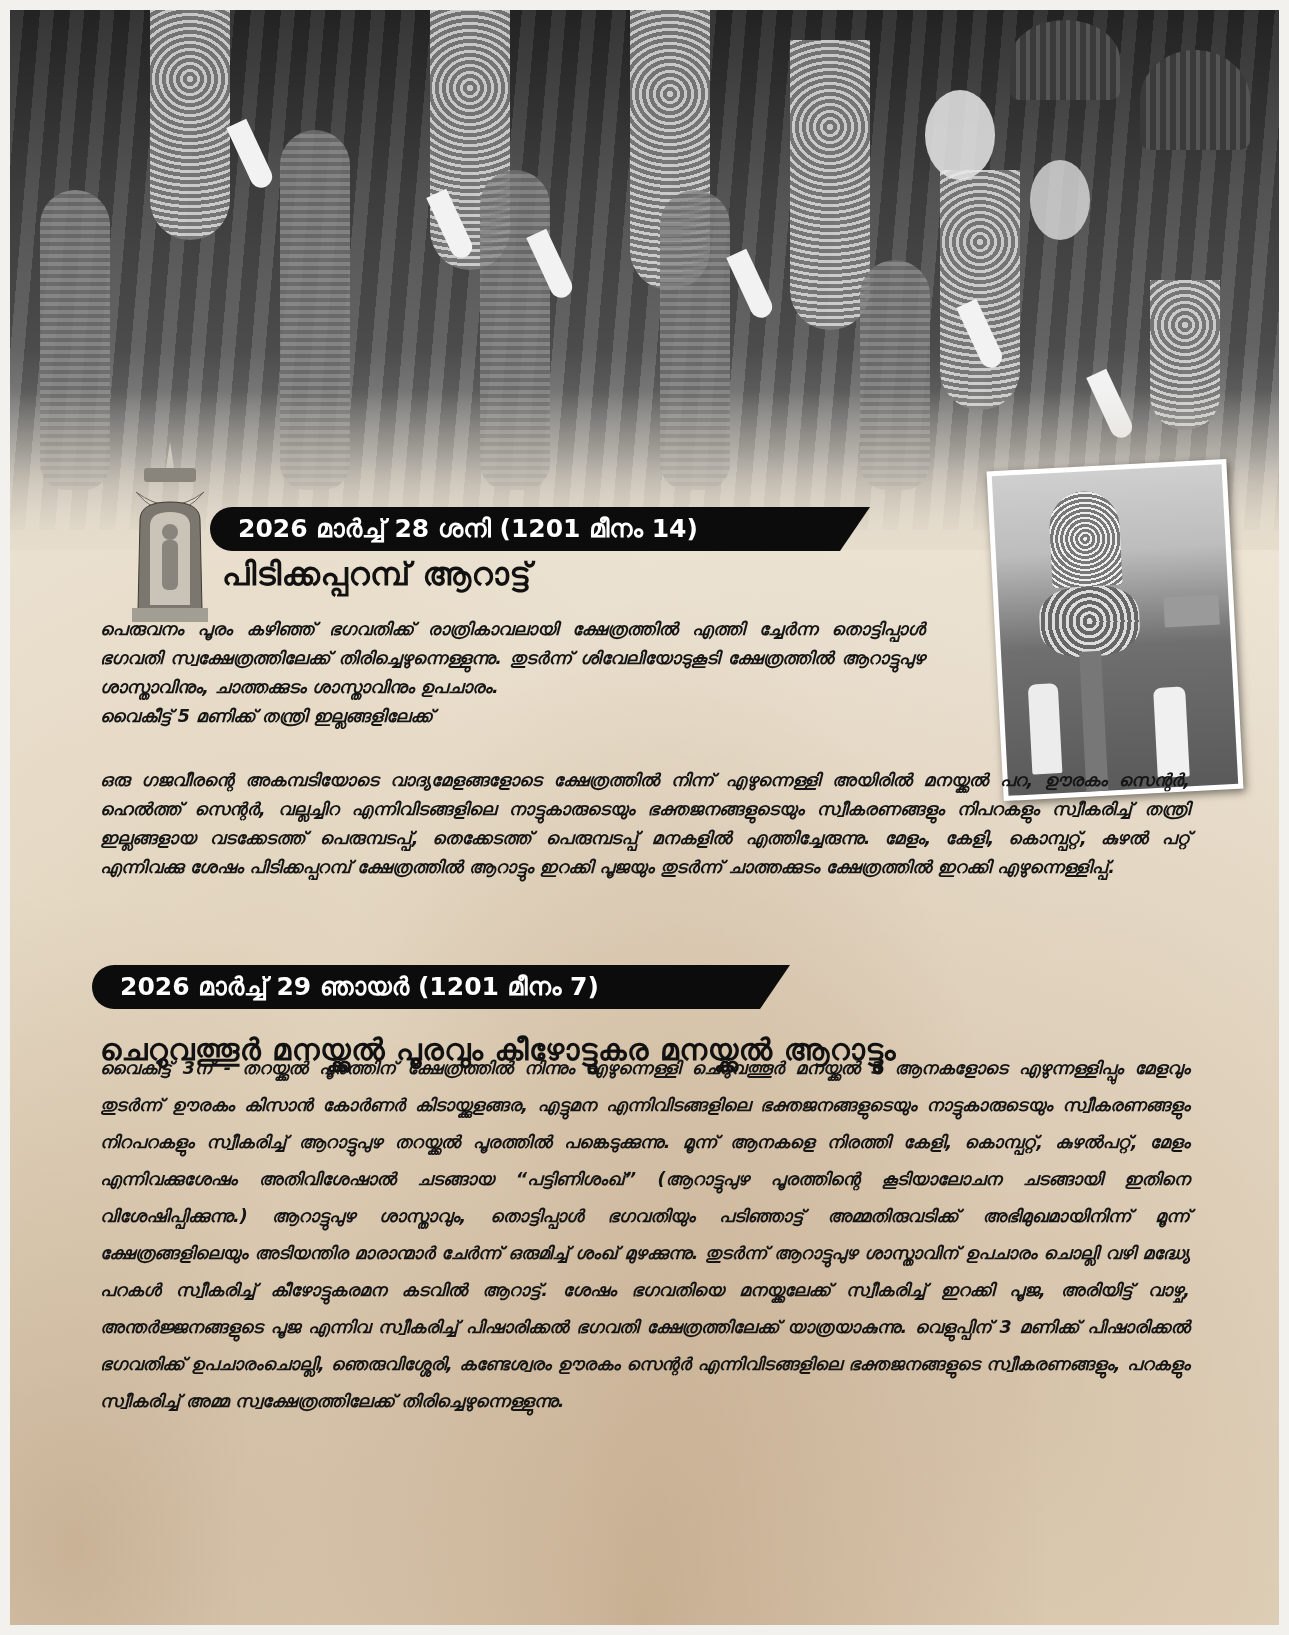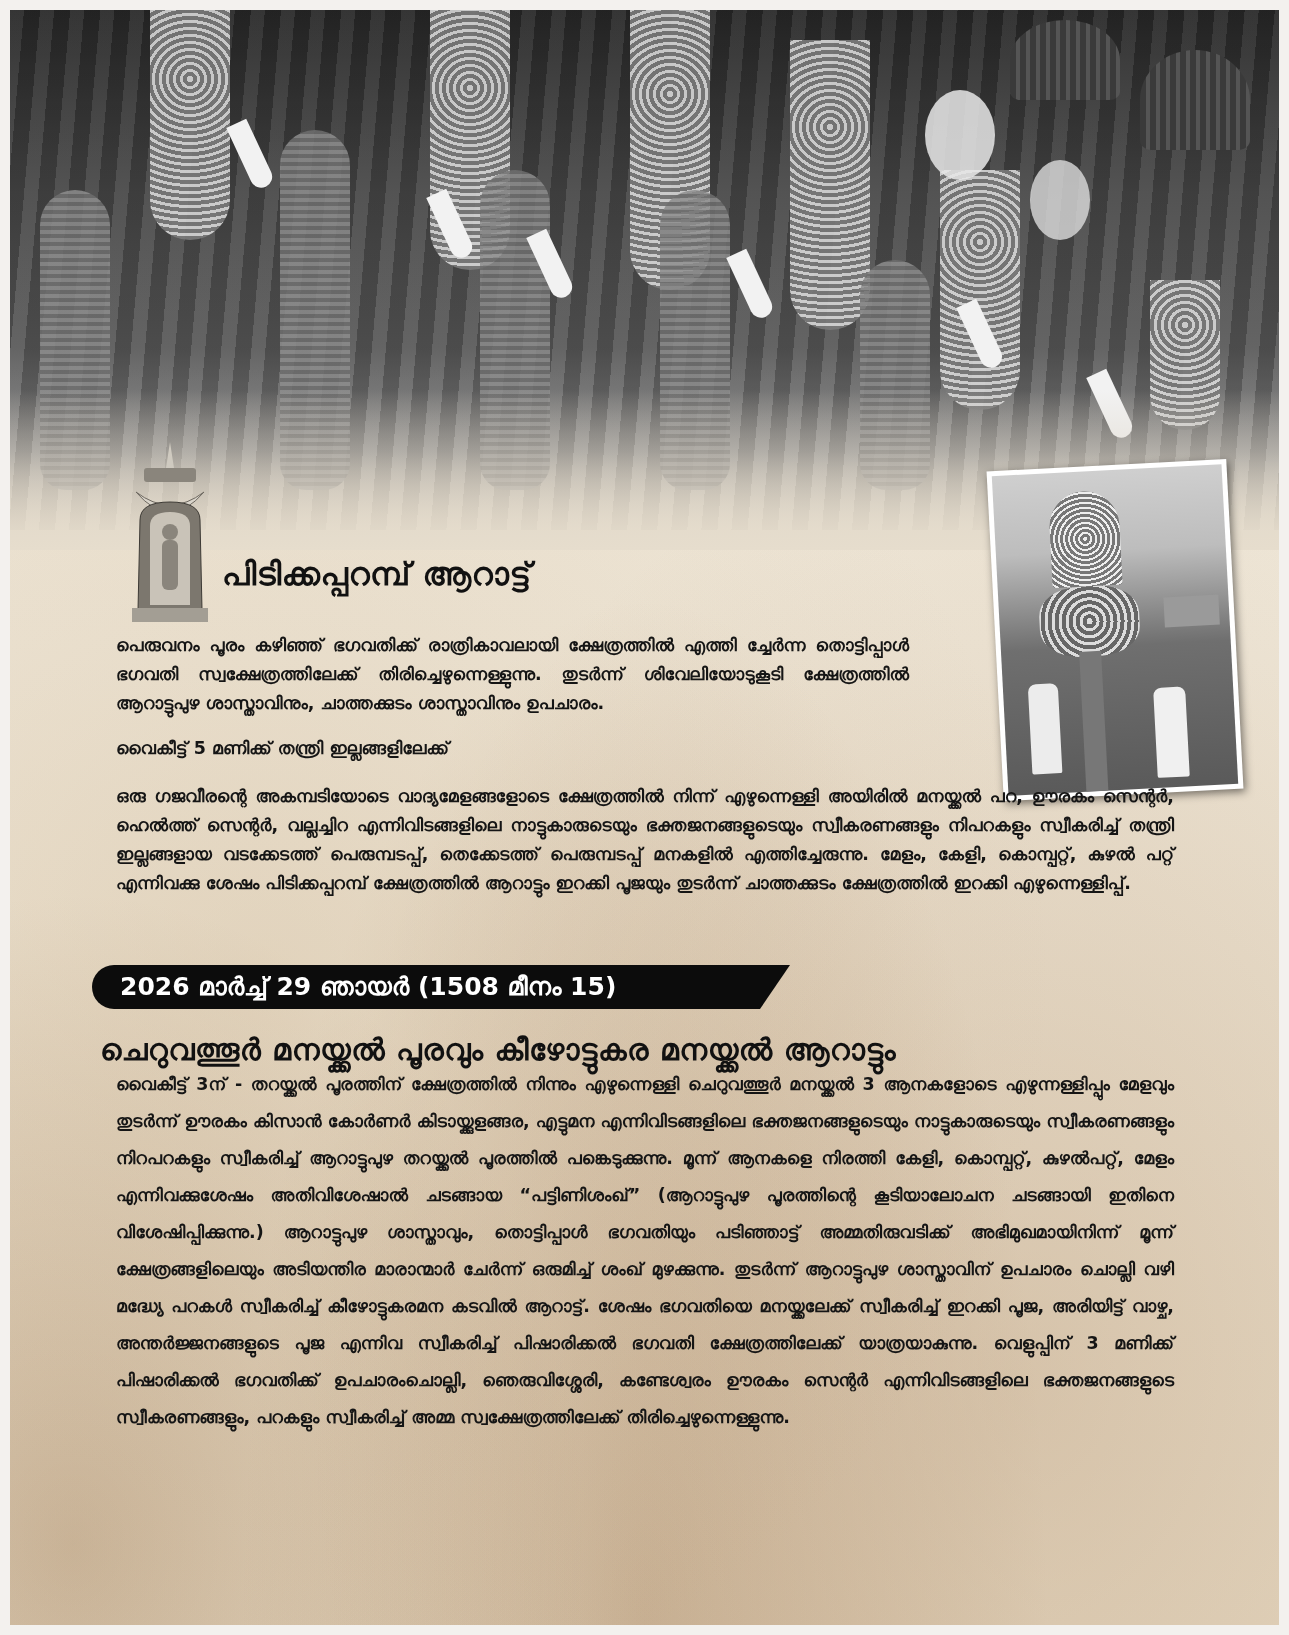--- a/index.html
+++ b/index.html
@@ -69,21 +69,21 @@
     content: ""; position: absolute; right: -30px; top: 0; width: 0; height: 0;
     border-top: 44px solid #0c0c0c; border-right: 30px solid transparent;
   }
   .title {
     position: absolute; font-weight: bold; color: #111; letter-spacing: 0.5px;
   }
   .para {
     position: absolute; color: #151515; font-weight: bold; font-size: 17.5px;
     line-height: 29px; text-align: justify;
   }
-  .para p { margin: 16px; }
+  .para p { margin: 0; font-style: italic; }
 </style>
 </head>
 <body>
 
 <div class="page">
 
   <div class="hero">
     <div class="caparison" style="left:140px;"></div>
     <div class="caparison" style="left:420px;height:260px;"></div>
     <div class="caparison" style="left:620px;height:280px;"></div>
@@ -125,31 +125,34 @@
     <div class="ph">
       <div style="position:absolute;left:55px;top:20px;width:70px;height:95px;border-radius:35px 35px 4px 4px;background:repeating-radial-gradient(circle,#eee 0 2px,#777 2px 5px);"></div>
       <div style="position:absolute;left:40px;top:115px;width:100px;height:70px;border-radius:40%;background:repeating-radial-gradient(circle,#ddd 0 3px,#666 3px 7px);"></div>
       <div style="position:absolute;left:78px;top:180px;width:22px;height:140px;background:#777;"></div>
       <div style="position:absolute;left:25px;top:210px;width:30px;height:90px;background:#ececec;border-radius:8px 8px 2px 2px;"></div>
       <div style="position:absolute;left:150px;top:220px;width:32px;height:90px;background:#f0f0f0;border-radius:8px 8px 2px 2px;"></div>
       <div style="position:absolute;left:165px;top:130px;width:55px;height:30px;background:#9a9a9a;"></div>
     </div>
   </div>
 
+  <div class="date-banner" style="left:200px;top:497px;width:630px;">
+    <span>2026 മാർച്ച് 28 ശനി (1201 മീനം 14)</span>
+  </div>
   <div class="title" style="left:212px;top:545px;font-size:32px;">പിടിക്കപ്പറമ്പ് ആറാട്ട്</div>
 
   <div class="para" style="left:90px;top:605px;width:825px;">
     <p>പെരുവനം പൂരം കഴിഞ്ഞ് ഭഗവതിക്ക് രാത്രികാവലായി ക്ഷേത്രത്തിൽ എത്തി ച്ചേർന്ന തൊട്ടിപ്പാൾ ഭഗവതി സ്വക്ഷേത്രത്തിലേക്ക് തിരിച്ചെഴുന്നെള്ളുന്നു. തുടർന്ന് ശിവേലിയോടുകൂടി ക്ഷേത്രത്തിൽ ആറാട്ടുപുഴ ശാസ്താവിനും, ചാത്തക്കുടം ശാസ്താവിനും ഉപചാരം.</p>
     <p>വൈകീട്ട് 5 മണിക്ക് തന്ത്രി ഇല്ലങ്ങളിലേക്ക്</p>
   </div>
   <div class="para" style="left:90px;top:756px;width:1090px;">
     <p>ഒരു ഗജവീരന്റെ അകമ്പടിയോടെ വാദ്യമേളങ്ങളോടെ ക്ഷേത്രത്തിൽ നിന്ന് എഴുന്നെള്ളി അയിരിൽ മനയ്ക്കൽ പറ, ഊരകം സെന്റർ, ഹെൽത്ത് സെന്റർ, വല്ലച്ചിറ എന്നിവിടങ്ങളിലെ നാട്ടുകാരുടെയും ഭക്തജനങ്ങളുടെയും സ്വീകരണങ്ങളും നിപറകളും സ്വീകരിച്ച് തന്ത്രി ഇല്ലങ്ങളായ വടക്കേടത്ത് പെരുമ്പടപ്പ്, തെക്കേടത്ത് പെരുമ്പടപ്പ് മനകളിൽ എത്തിച്ചേരുന്നു. മേളം, കേളി, കൊമ്പ്പറ്റ്, കുഴൽ പറ്റ് എന്നിവക്കു ശേഷം പിടിക്കപ്പറമ്പ് ക്ഷേത്രത്തിൽ ആറാട്ടും ഇറക്കി പൂജയും തുടർന്ന് ചാത്തക്കുടം ക്ഷേത്രത്തിൽ ഇറക്കി എഴുന്നെള്ളിപ്പ്.</p>
   </div>
 
   <div class="date-banner" style="left:82px;top:955px;width:668px;">
-    <span>2026 മാർച്ച് 29 ഞായർ (1508 മീനം 15)</span>
+    <span>2026 മാർച്ച് 29 ഞായർ (1201 മീനം 7)</span>
   </div>
   <div class="title" style="left:90px;top:1022px;font-size:30px;width:1090px;">ചെറുവത്തൂർ മനയ്ക്കൽ പൂരവും കീഴോട്ടുകര മനയ്ക്കൽ ആറാട്ടും</div>
 
   <div class="para" style="left:90px;top:1040px;width:1090px;line-height:37px;">
     <p>വൈകീട്ട് 3ന് - തറയ്ക്കൽ പൂരത്തിന് ക്ഷേത്രത്തിൽ നിന്നും എഴുന്നെള്ളി ചെറുവത്തൂർ മനയ്ക്കൽ 3 ആനകളോടെ എഴുന്നള്ളിപ്പും മേളവും തുടർന്ന് ഊരകം കിസാൻ കോർണർ കിടായ്ക്കുളങ്ങര, എട്ടുമന എന്നിവിടങ്ങളിലെ ഭക്തജനങ്ങളുടെയും നാട്ടുകാരുടെയും സ്വീകരണങ്ങളും നിറപറകളും സ്വീകരിച്ച് ആറാട്ടുപുഴ തറയ്ക്കൽ പൂരത്തിൽ പങ്കെടുക്കുന്നു. മൂന്ന് ആനകളെ നിരത്തി കേളി, കൊമ്പ്പറ്റ്, കുഴൽപറ്റ്, മേളം എന്നിവക്കുശേഷം അതിവിശേഷാൽ ചടങ്ങായ “പട്ടിണിശംഖ്” (ആറാട്ടുപുഴ പൂരത്തിന്റെ കൂടിയാലോചന ചടങ്ങായി ഇതിനെ വിശേഷിപ്പിക്കുന്നു.) ആറാട്ടുപുഴ ശാസ്താവും, തൊട്ടിപ്പാൾ ഭഗവതിയും പടിഞ്ഞാട്ട് അമ്മതിരുവടിക്ക് അഭിമുഖമായിനിന്ന് മൂന്ന് ക്ഷേത്രങ്ങളിലെയും അടിയന്തിര മാരാന്മാർ ചേർന്ന് ഒരുമിച്ച് ശംഖ് മുഴക്കുന്നു. തുടർന്ന് ആറാട്ടുപുഴ ശാസ്താവിന് ഉപചാരം ചൊല്ലി വഴി മദ്ധ്യേ പറകൾ സ്വീകരിച്ച് കീഴോട്ടുകരമന കടവിൽ ആറാട്ട്. ശേഷം ഭഗവതിയെ മനയ്ക്കലേക്ക് സ്വീകരിച്ച് ഇറക്കി പൂജ, അരിയിട്ട് വാഴ്ച, അന്തർജ്ജനങ്ങളുടെ പൂജ എന്നിവ സ്വീകരിച്ച് പിഷാരിക്കൽ ഭഗവതി ക്ഷേത്രത്തിലേക്ക് യാത്രയാകുന്നു. വെളുപ്പിന് 3 മണിക്ക് പിഷാരിക്കൽ ഭഗവതിക്ക് ഉപചാരംചൊല്ലി, ഞെരുവിശ്ശേരി, കണ്ടേശ്വരം ഊരകം സെന്റർ എന്നിവിടങ്ങളിലെ ഭക്തജനങ്ങളുടെ സ്വീകരണങ്ങളും, പറകളും സ്വീകരിച്ച് അമ്മ സ്വക്ഷേത്രത്തിലേക്ക് തിരിച്ചെഴുന്നെള്ളുന്നു.</p>
   </div>
 </div>
 
 </body></html>

